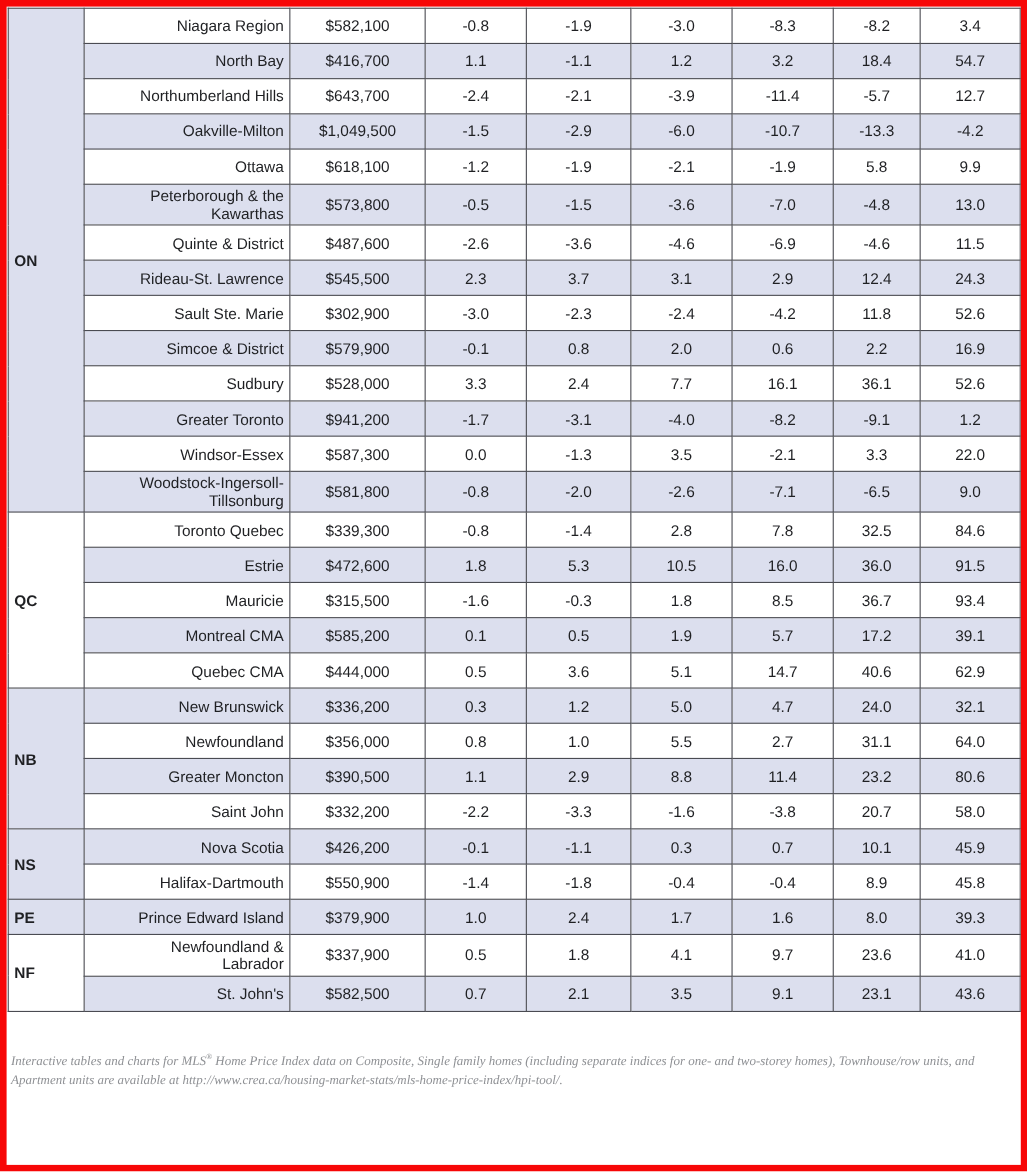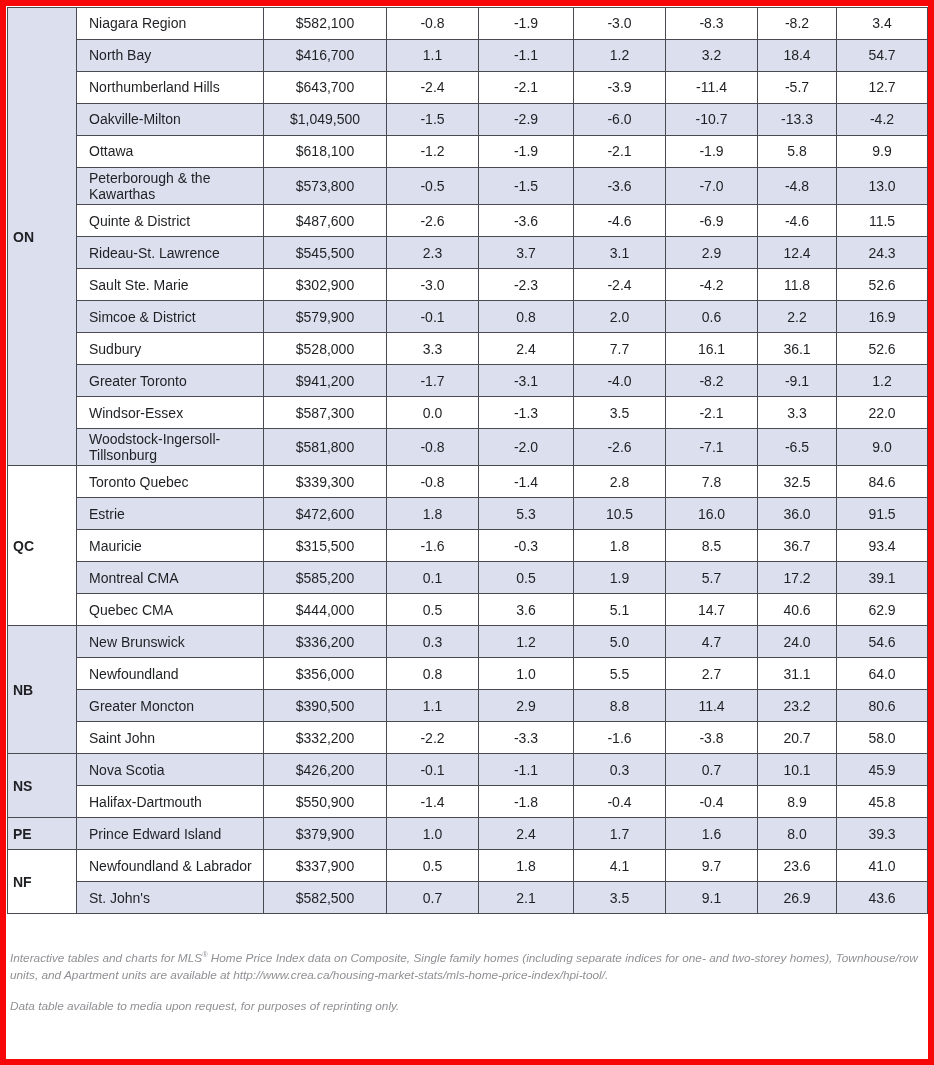--- a/index.html
+++ b/index.html
@@ -20,28 +20,28 @@
     border-collapse:collapse;table-layout:fixed;
     width:920px;margin:1px 0 0 1px;
   }
   .hpi td{
     border:1px solid var(--grid);
     font-size:14px;color:var(--ink);
     padding:2px 5px;line-height:1.15;
     overflow:hidden;
   }
   .hpi tr{height:32px;}
-  td.region{text-align:left;padding-left:12px;}
+  td.region{text-align:right;padding-left:24px;}
   td.num{text-align:center;}
   td.prov{text-align:left;font-weight:700;vertical-align:middle;}
   .shaded{background:var(--shade);}
   .footer{
     margin-top:36px;padding:0 4px;
     color:var(--footnote);
-    font-family:Liberation Sans, sans-serif;
+    font-family:Liberation Serif, serif;
     font-style:italic;font-size:11.8px;line-height:1.45;
   }
   .footer p{margin:0 0 13px 0;}
   .footer sup{font-size:0.62em;line-height:0;}
 </style>
 </head>
 <body>
 
 <div class="page">
 
@@ -252,21 +252,21 @@
         </tr>
         <tr class="shaded">
           <td rowspan="4" class="prov shaded">NB</td>
           <td class="region">New Brunswick</td>
           <td class="num">$336,200</td>
           <td class="num">0.3</td>
           <td class="num">1.2</td>
           <td class="num">5.0</td>
           <td class="num">4.7</td>
           <td class="num">24.0</td>
-          <td class="num">54.6</td>
+          <td class="num">32.1</td>
         </tr>
         <tr>
           <td class="region">Newfoundland</td>
           <td class="num">$356,000</td>
           <td class="num">0.8</td>
           <td class="num">1.0</td>
           <td class="num">5.5</td>
           <td class="num">2.7</td>
           <td class="num">31.1</td>
           <td class="num">64.0</td>
@@ -334,24 +334,23 @@
           <td class="num">23.6</td>
           <td class="num">41.0</td>
         </tr>
         <tr class="shaded">
           <td class="region">St. John's</td>
           <td class="num">$582,500</td>
           <td class="num">0.7</td>
           <td class="num">2.1</td>
           <td class="num">3.5</td>
           <td class="num">9.1</td>
-          <td class="num">26.9</td>
+          <td class="num">23.1</td>
           <td class="num">43.6</td>
         </tr>
       </tbody>
   </table>
 
   <div class="footer">
     <p><span>Interactive tables and charts for MLS</span><sup>®</sup><span> Home Price Index data on Composite, Single family homes (including separate indices for one- and two-storey homes), Townhouse/row units, and Apartment units are available at http://www.crea.ca/housing-market-stats/mls-home-price-index/hpi-tool/.</span></p>
-    <p>Data table available to media upon request, for purposes of reprinting only.</p>
   </div>
 
 </div>
 
 </body></html>

